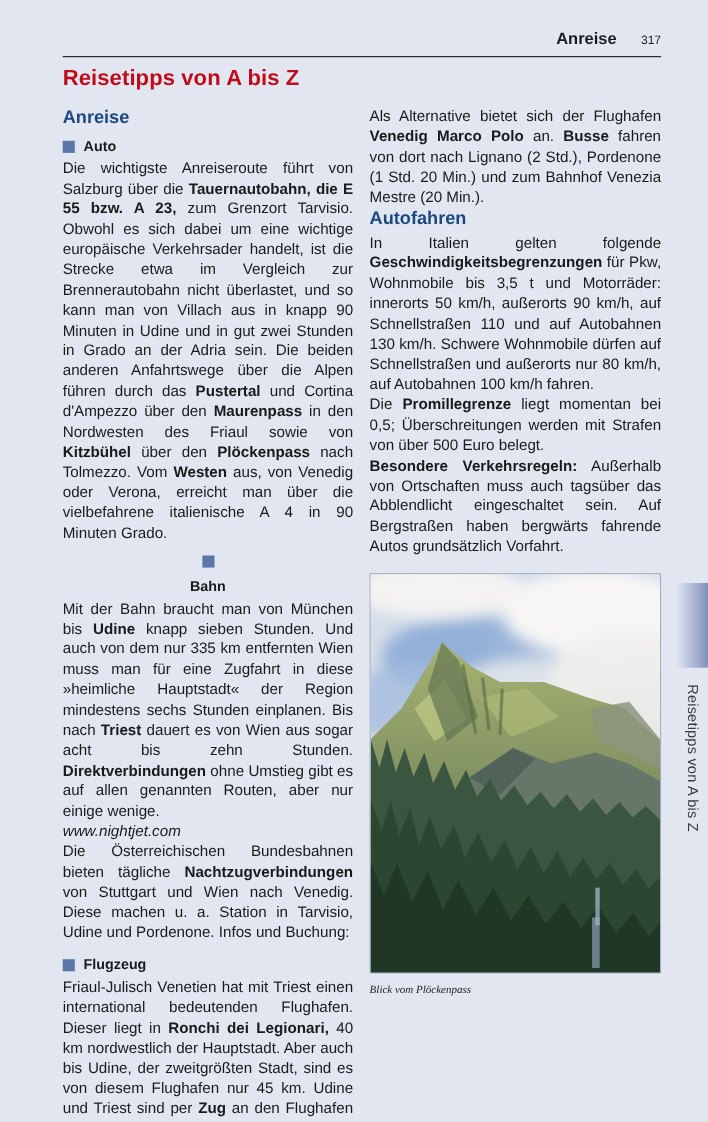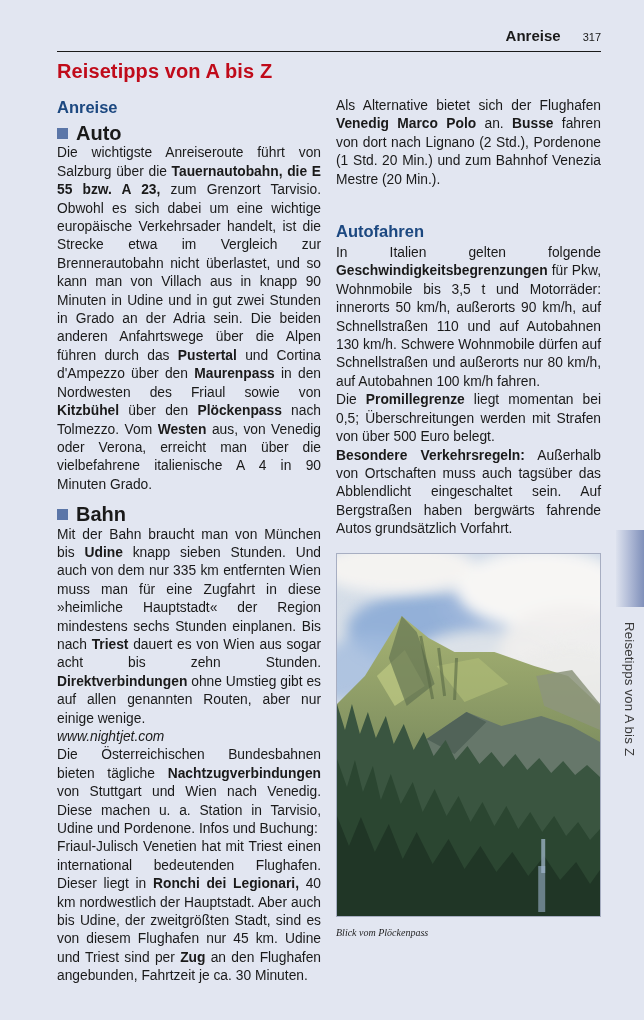--- a/index.html
+++ b/index.html
@@ -32,21 +32,21 @@
   .col{position:absolute;top:97px;font-size:13.8px;line-height:18.4px;text-align:justify;}
   .col-left{left:57px;width:264px;}
   .col-right{left:336px;width:265px;}
 
   h2.blue{
     margin:0 0 3px 0;font-size:16.5px;font-weight:bold;color:#1c4880;
     text-align:left;line-height:20px;
   }
   .subhead{
     display:flex;align-items:center;gap:8px;
-    font-weight:bold;font-size:20px;margin:7px 0 2px 0;text-align:left;
+    font-weight:bold;font-size:13px;margin:7px 0 2px 0;text-align:left;
   }
   .subhead .sq{width:11px;height:11px;background:#5b76a8;flex:0 0 auto;}
   p.body{margin:0;}
   p.body + p.body{margin-top:0;}
   .b{font-weight:bold;}
   .i{font-style:italic;}
 
   
   .photo{
     margin-top:14px;width:263px;height:362px;
@@ -84,35 +84,39 @@
 
   <div class="col col-left">
     <h2 class="blue">Anreise</h2>
 
     <div class="subhead">
       <span class="sq"></span>
       <span>Auto</span>
     </div>
     <p class="body"><span>Die wichtigste Anreiseroute führt von Salzburg über die </span><span class="b">Tauernautobahn, die E 55 bzw. A 23,</span><span> zum Grenzort Tarvisio. Obwohl es sich dabei um eine wichtige europäische Verkehrsader handelt, ist die Strecke etwa im Vergleich zur Brennerautobahn nicht überlastet, und so kann man von Villach aus in knapp 90 Minuten in Udine und in gut zwei Stunden in Grado an der Adria sein. Die beiden anderen Anfahrtswege über die Alpen führen durch das </span><span class="b">Pustertal</span><span> und Cortina d'Ampezzo über den </span><span class="b">Maurenpass</span><span> in den Nordwesten des Friaul sowie von </span><span class="b">Kitzbühel</span><span> über den </span><span class="b">Plöckenpass</span><span> nach Tolmezzo. Vom </span><span class="b">Westen</span><span> aus, von Venedig oder Verona, erreicht man über die vielbefahrene italienische A 4 in 90 Minuten Grado.</span></p>
 
-    <div class="subhead" style="margin-top:11px;">
+    <div class="subhead" style="margin-top:11px;flex-direction:column;">
       <span class="sq"></span>
       <span>Bahn</span>
     </div>
     <p class="body"><span>Mit der Bahn braucht man von München bis </span><span class="b">Udine</span><span> knapp sieben Stunden. Und auch von dem nur 335 km entfernten Wien muss man für eine Zugfahrt in diese »heimliche Hauptstadt« der Region mindestens sechs Stunden einplanen. Bis nach </span><span class="b">Triest</span><span> dauert es von Wien aus sogar acht bis zehn Stunden. </span><span class="b">Direktverbindungen</span><span> ohne Umstieg gibt es auf allen genannten Routen, aber nur einige wenige.</span></p>
     <p class="body" style="text-align:left;"><span class="i">www.nightjet.com</span></p>
     <p class="body"><span>Die Österreichischen Bundesbahnen bieten tägliche </span><span class="b">Nachtzugverbindungen</span><span> von Stuttgart und Wien nach Venedig. Diese machen u. a. Station in Tarvisio, Udine und Pordenone. Infos und Buchung:</span></p>
 
+    <div class="subhead" style="margin-top:11px;">
+      <span class="sq"></span>
+      <span>Flugzeug</span>
+    </div>
     <p class="body"><span>Friaul-Julisch Venetien hat mit Triest einen international bedeutenden Flughafen. Dieser liegt in </span><span class="b">Ronchi dei Legionari,</span><span> 40 km nordwestlich der Hauptstadt. Aber auch bis Udine, der zweitgrößten Stadt, sind es von diesem Flughafen nur 45 km. Udine und Triest sind per </span><span class="b">Zug</span><span> an den Flughafen angebunden, Fahrtzeit je ca. 30 Minuten.</span></p>
   </div>
 
   <div class="col col-right">
     <p class="body"><span>Als Alternative bietet sich der Flughafen </span><span class="b">Venedig Marco Polo</span><span> an. </span><span class="b">Busse</span><span> fahren von dort nach Lignano (2 Std.), Pordenone (1 Std. 20 Min.) und zum Bahnhof Venezia Mestre (20 Min.).</span></p>
 
-    <h2 class="blue" style="margin-top:32px;">Autofahren</h2>
+    <h2 class="blue" style="margin-top:0;">Autofahren</h2>
     <p class="body"><span>In Italien gelten folgende </span><span class="b">Geschwindigkeitsbegrenzungen</span><span> für Pkw, Wohnmobile bis 3,5 t und Motorräder: innerorts 50 km/h, außerorts 90 km/h, auf Schnellstraßen 110 und auf Autobahnen 130 km/h. Schwere Wohnmobile dürfen auf Schnellstraßen und außerorts nur 80 km/h, auf Autobahnen 100 km/h fahren.</span></p>
     <p class="body"><span>Die </span><span class="b">Promillegrenze</span><span> liegt momentan bei 0,5; Überschreitungen werden mit Strafen von über 500 Euro belegt.</span></p>
     <p class="body"><span class="b">Besondere Verkehrsregeln:</span><span> Außerhalb von Ortschaften muss auch tagsüber das Abblendlicht eingeschaltet sein. Auf Bergstraßen haben bergwärts fahrende Autos grundsätzlich Vorfahrt.</span></p>
 
     <svg class="photo" viewBox="0 0 264 362" preserveAspectRatio="none" xmlns="http://www.w3.org/2000/svg">
       <defs>
         <linearGradient id="skyG" x1="0" y1="0" x2="0" y2="1">
           <stop offset="0" stop-color="#ccd8e8"></stop>
             <stop offset="0.6" stop-color="#e6e8e7"></stop>
             <stop offset="1" stop-color="#ecedea"></stop>

